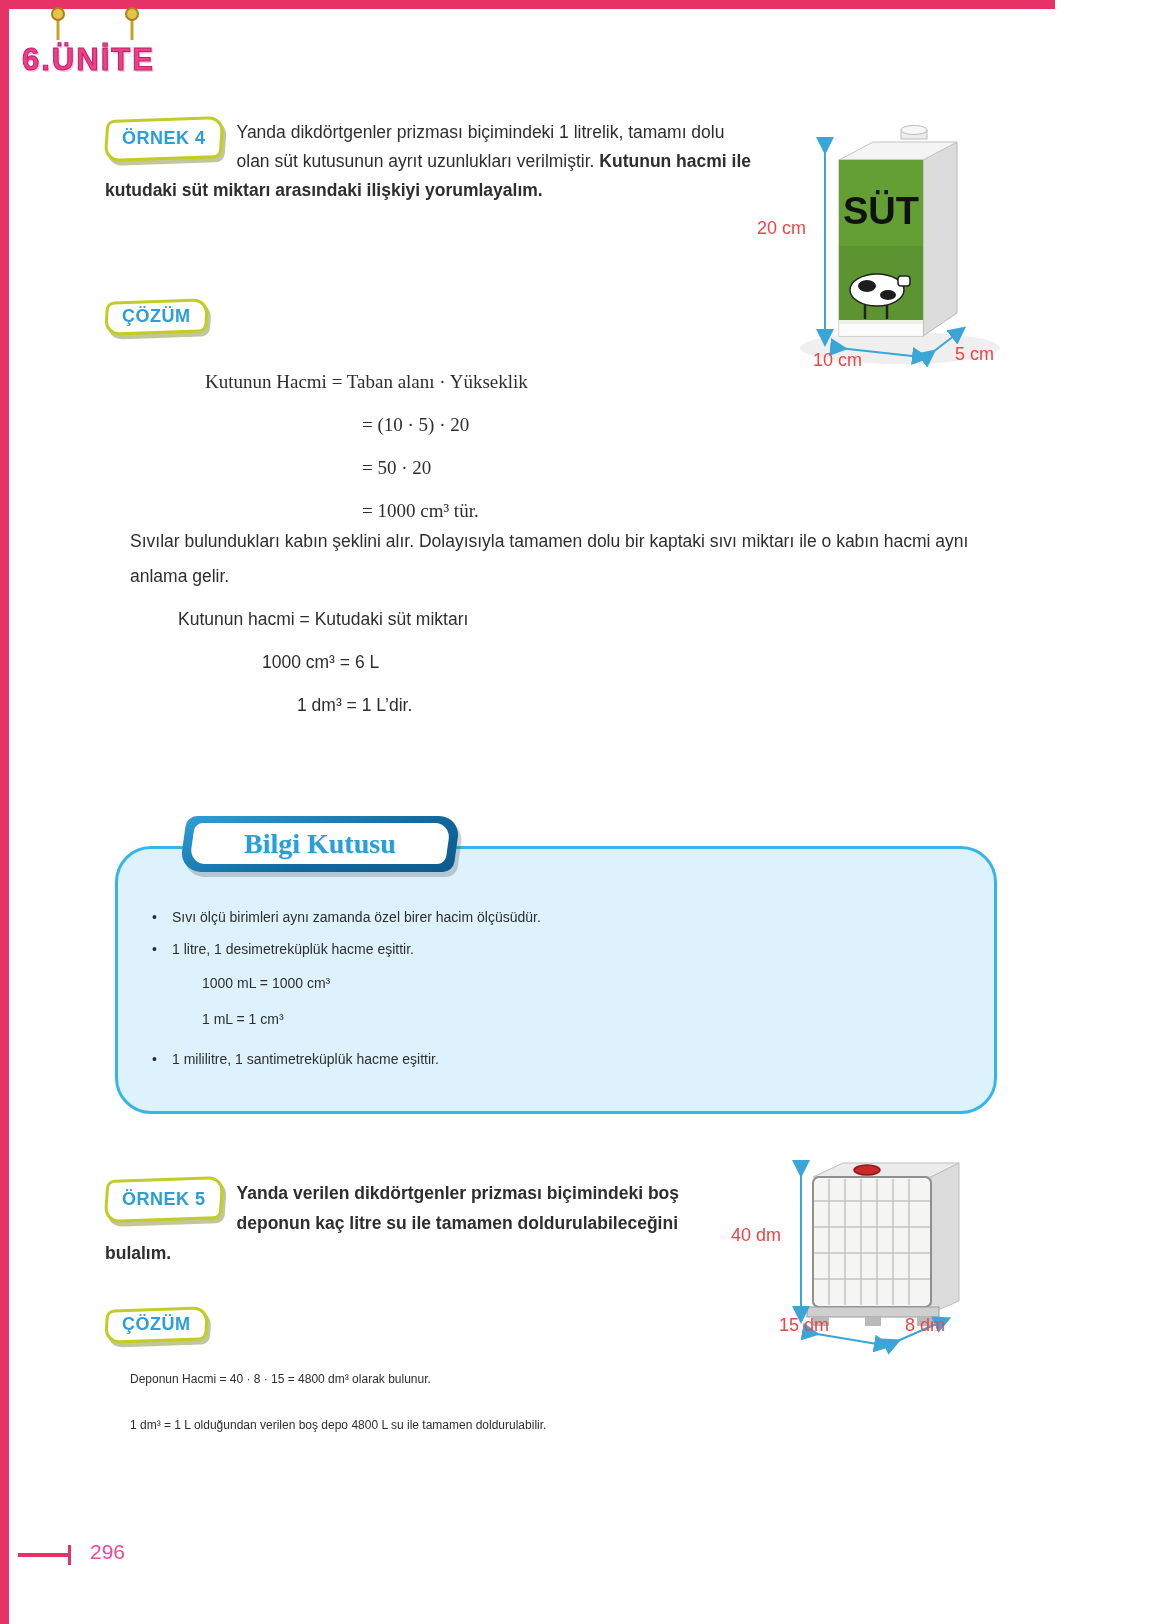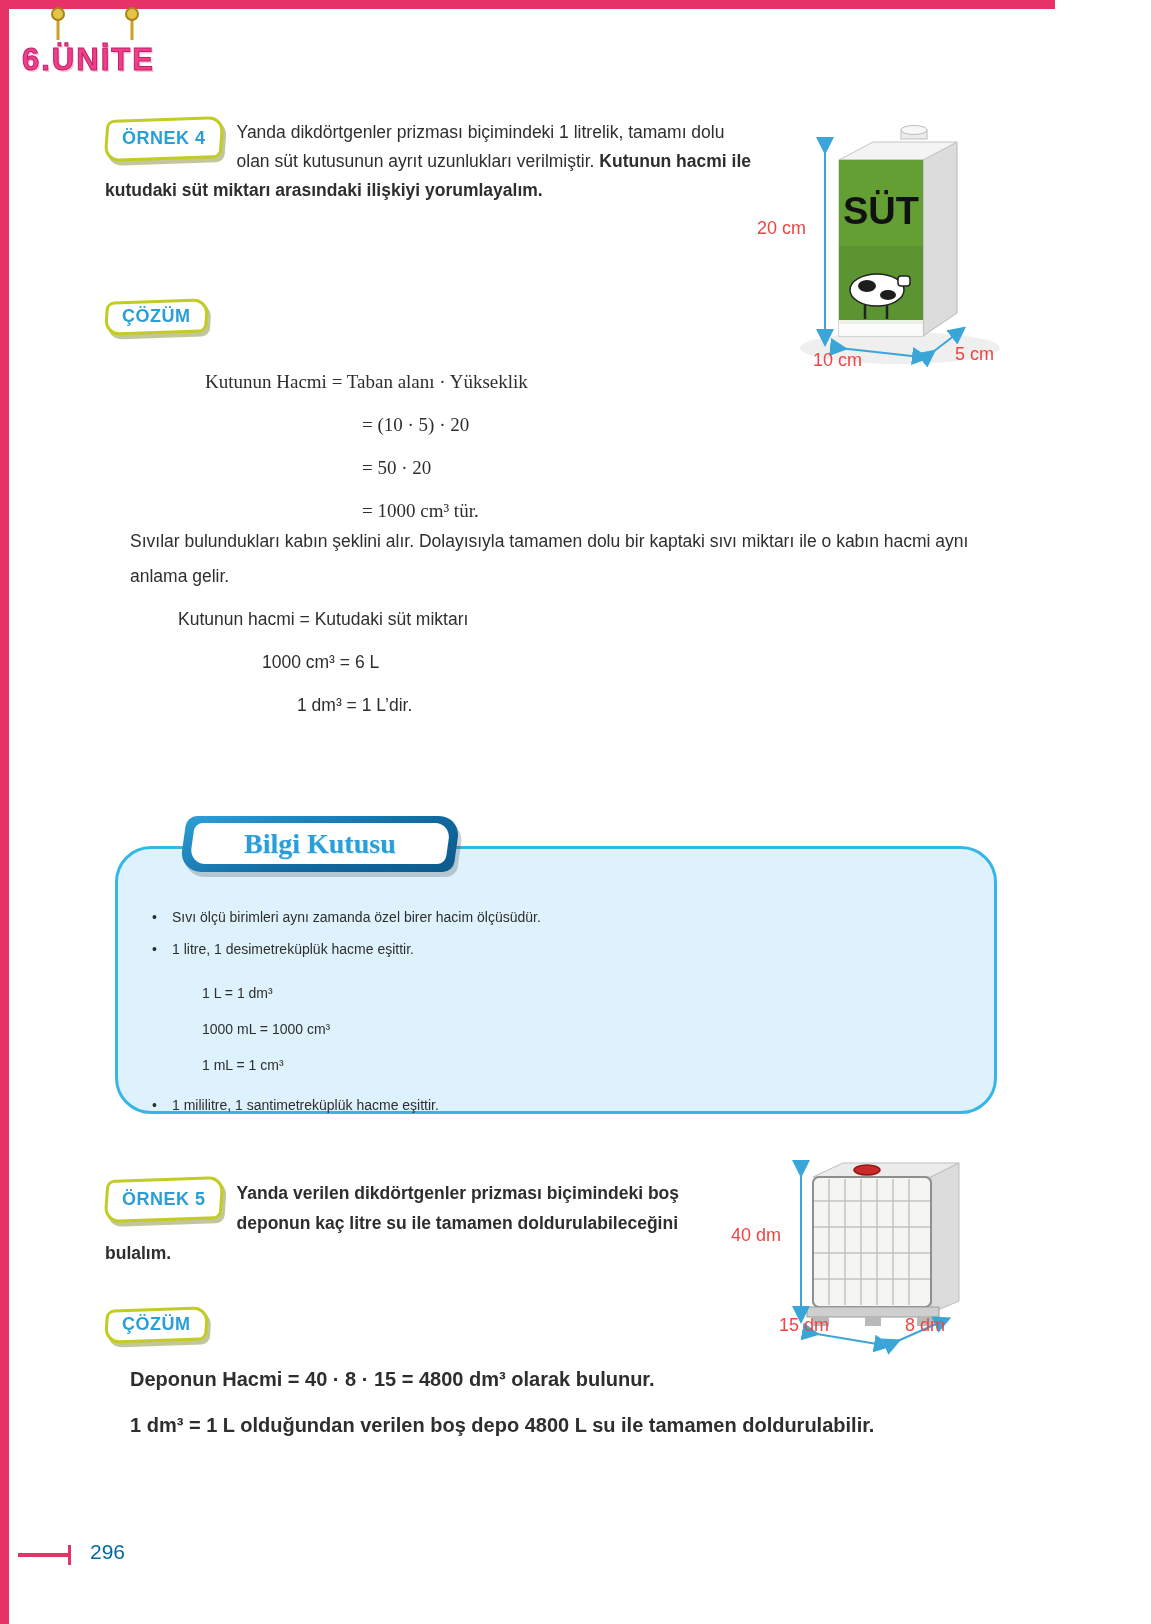--- a/index.html
+++ b/index.html
@@ -72,33 +72,33 @@
   }
   .bullet { position:relative; padding-left:22px; }
   .bullet::before { content:"•"; position:absolute; left:2px; top:0; color:#2e2e2e; }
   .bilgi-eq { margin-left:52px; line-height:36px; }
   .bilgi-eq.first { margin-top:10px; }
   .bullet.last { margin-top:6px; }
 
   
   .block-ornek5 { position:absolute; left:105px; top:1178px; width:585px; }
   .block-ornek5 .para { line-height:30px; }
-  .block-cozum5 { position:absolute; left:130px; top:1366px; font-size:20px; line-height:27px;font-weight:bold; }
+  .block-cozum5 { position:absolute; left:130px; top:1366px; font-size:12px; line-height:27px; }
   .block-cozum5 .line2 { margin-top:19px; }
 
   
   .figure { position:absolute; }
   .fig-carton { left:755px; top:108px; width:265px; height:265px; }
   .fig-tank   { left:715px; top:1155px; width:295px; height:215px; }
   .dim { position:absolute; font-size:18px; color:#ef4444; white-space:nowrap; }
 
   
   .footer-line { position:absolute; left:18px; top:1553px; width:50px; height:4px; background:#e73268; }
   .footer-tick { position:absolute; left:68px; top:1545px; width:3px; height:20px; background:#e73268; }
-  .page-num { position:absolute; left:90px; top:1540px; font-size:21px; color:#0369a1; }
+  .page-num { position:absolute; left:90px; top:1540px; font-size:21px; color:#ec4899; }
 </style>
 </head>
 <body>
 
 <div class="page">
 
   <div class="border-top"></div>
   <div class="border-left"></div>
 
   <div class="unit-badge">
@@ -176,21 +176,20 @@
   </div>
 
   <div class="bilgi-tag">
     <div class="bilgi-tag-inner">
       <span class="bilgi-title">Bilgi Kutusu</span>
     </div>
   </div>
   <div class="bilgi-box">
     <div class="bullet">Sıvı ölçü birimleri aynı zamanda özel birer hacim ölçüsüdür.</div>
     <div class="bullet">1 litre, 1 desimetreküplük hacme eşittir.</div>
-    <div class="bilgi-eq first">1 L = 1 dm³</div>
     <div class="bilgi-eq">1000 mL = 1000 cm³</div>
     <div class="bilgi-eq">1 mL = 1 cm³</div>
     <div class="bullet last">1 mililitre, 1 santimetreküplük hacme eşittir.</div>
   </div>
 
   <div class="block-ornek5">
     <div class="para">
       <span class="tag float"><span class="tag-label">ÖRNEK 5</span></span>
       <span class="bold">Yanda verilen dikdörtgenler prizması biçimindeki boş deponun kaç litre su ile tamamen doldurulabileceğini bulalım.</span>
     </div>

